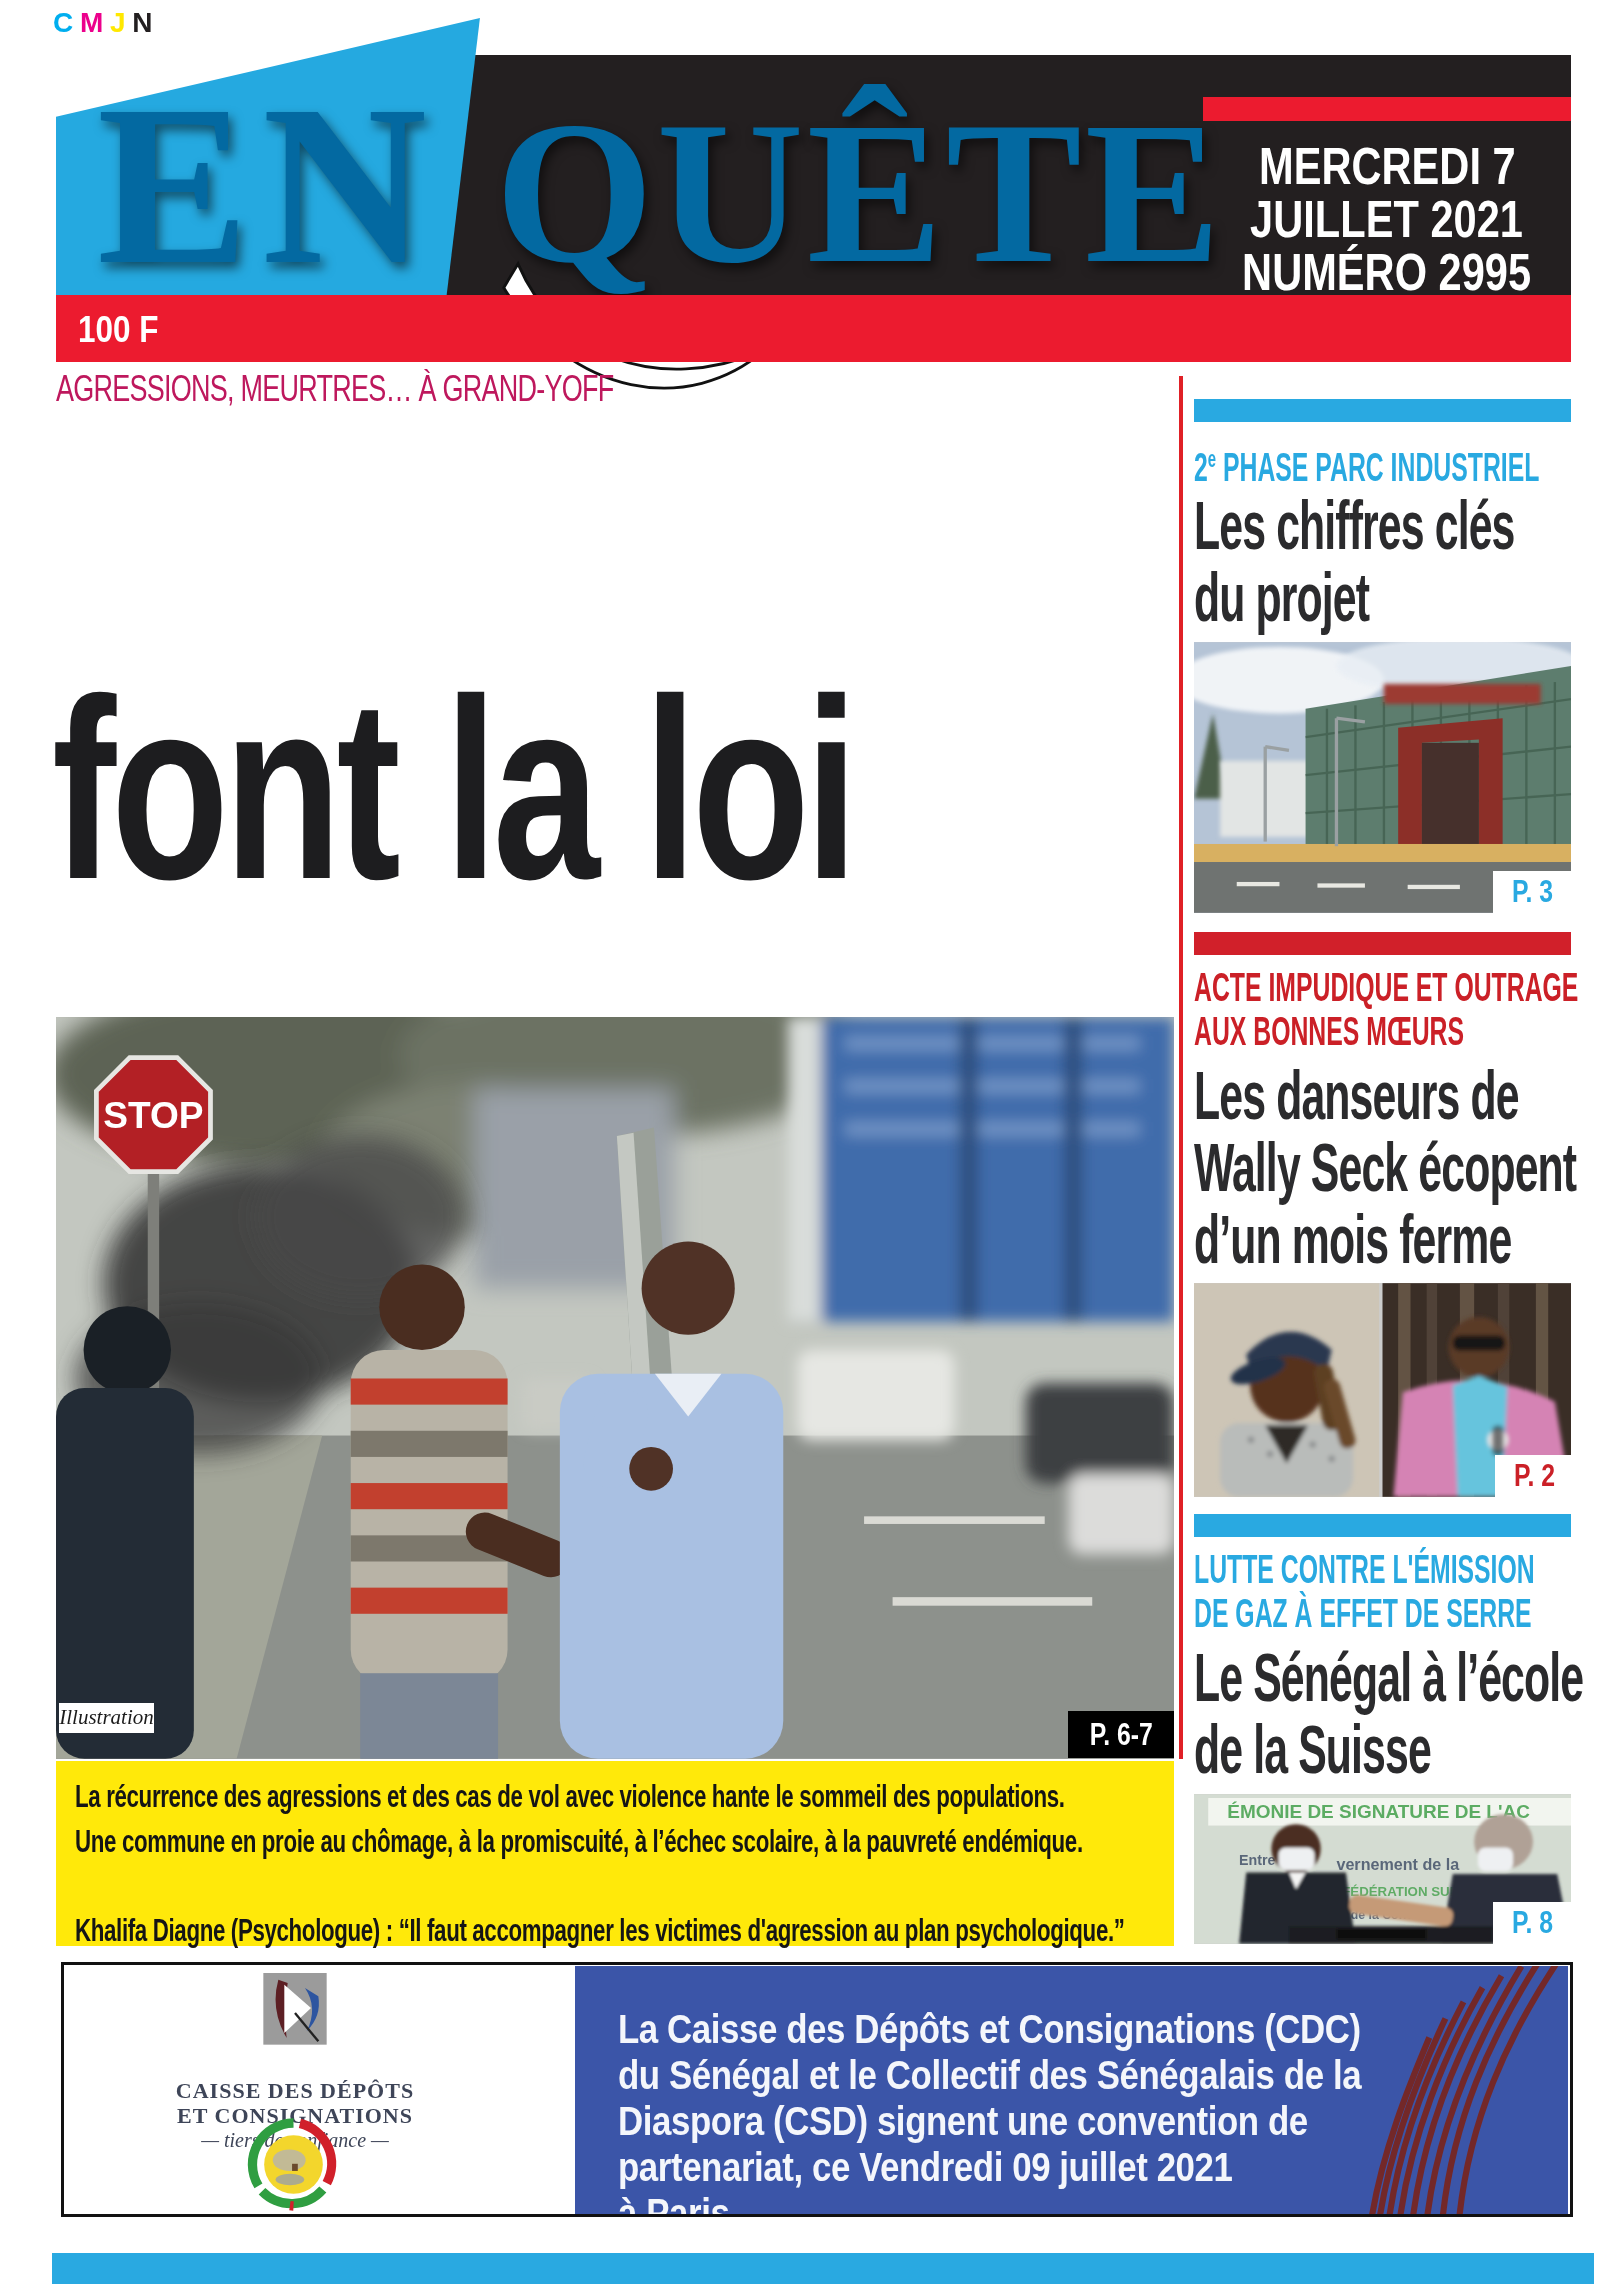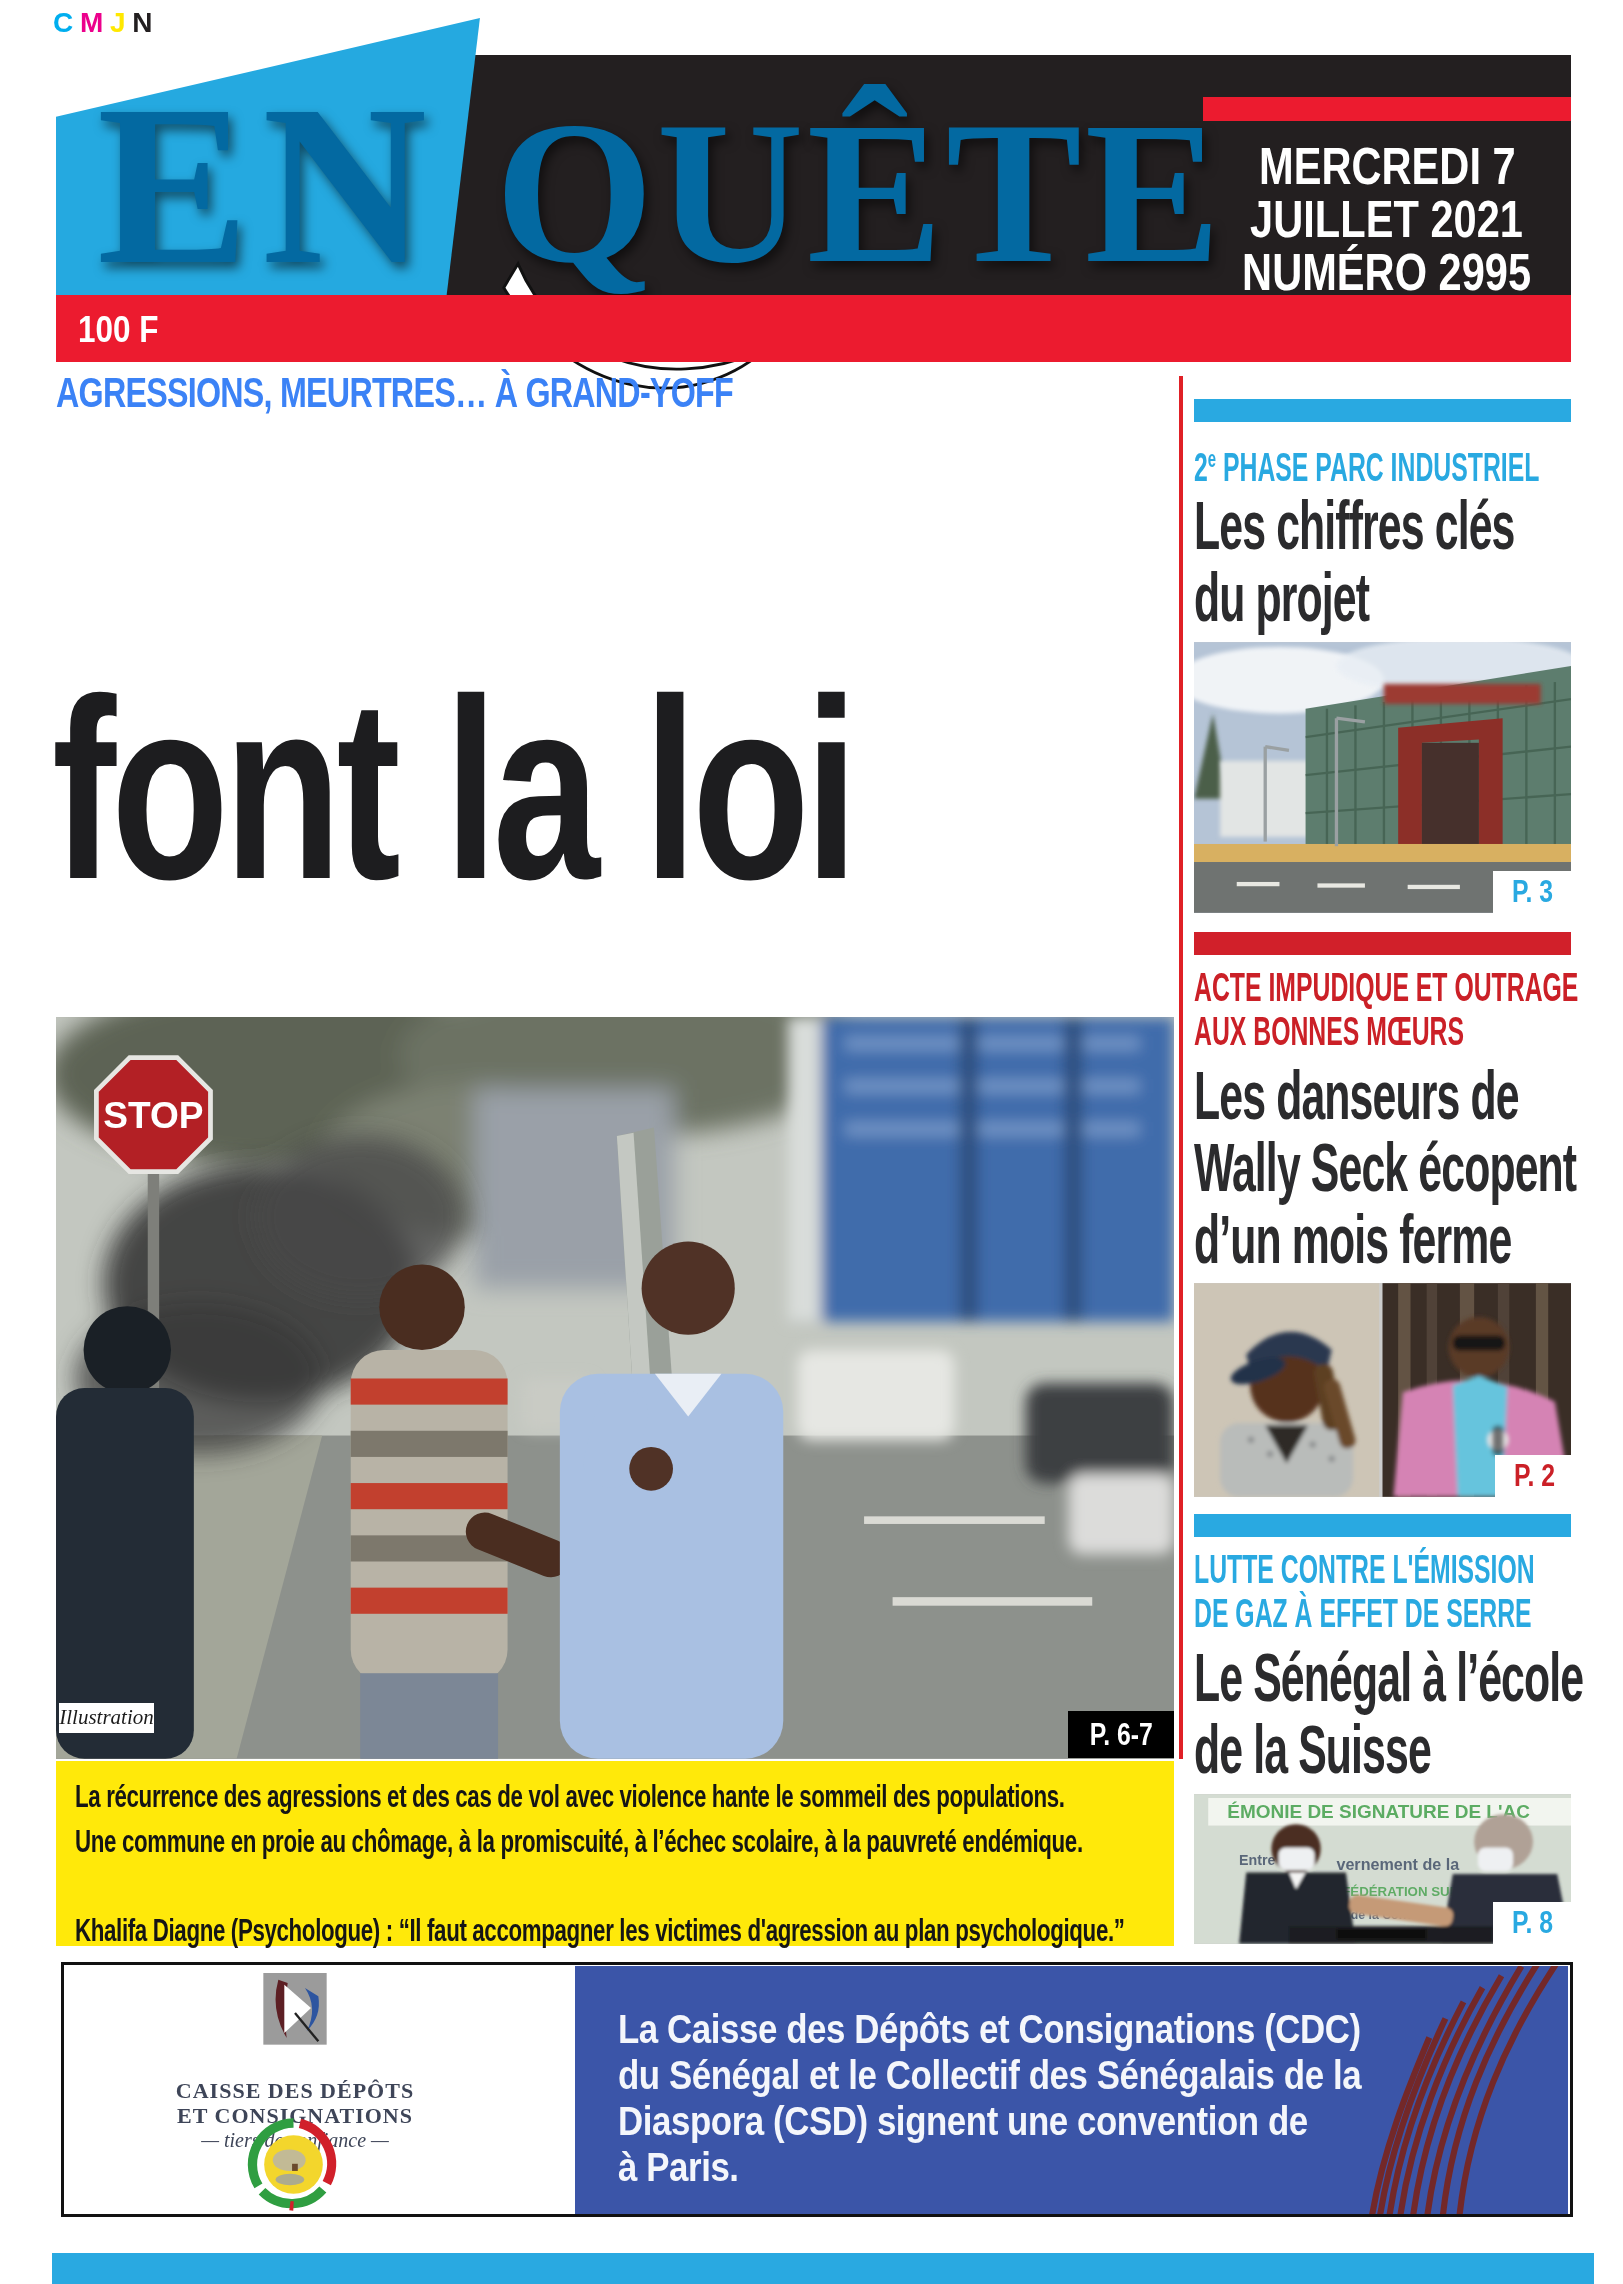--- a/index.html
+++ b/index.html
@@ -25,21 +25,21 @@
   .qtail{left:499px;top:259px;width:314px;height:162px;}
   .thin-red{left:1203px;top:97px;width:368px;height:24px;background:#EC1B2F;}
   .datebox{left:1203px;top:140px;width:368px;text-align:center;color:#fff;font-weight:bold;}
   .dateline{font-size:52px;line-height:53px;}
   .dateline .cond{transform:scaleX(0.8);transform-origin:50% 50%;}
   .red-band{left:56px;top:295px;width:1515px;height:67px;background:#EC1B2F;}
   .price{left:78px;top:309px;color:#fff;font-size:37px;font-weight:bold;}
   .price .cond{transform:scaleX(0.85);}
 
   
-  .kicker-main{left:56px;top:368px;color:#3b82f6;font-size:43px;font-weight:bold;}
+  .kicker-main{left:56px;top:368px;color:#be185d;font-size:36px;font-weight:normal;}
   .kicker-main .cond{transform:scaleX(0.75);letter-spacing:-1px;}
   .headline-line{left:52px;color:#1d1d1f;font-size:257px;font-weight:bold;line-height:1;}
   .headline-line .cond{transform:scaleX(0.75);letter-spacing:-6.7px;}
   .hl1{top:400px;}
   .hl2{top:660px;}
   .divider-v{left:1179px;top:376px;width:4.3px;height:1383px;background:#E02026;}
 
   .mainphoto{left:56px;top:1017px;width:1118px;height:742px;background:#b9bdb6;overflow:hidden;}
   .illu-chip{left:59px;top:1703px;width:95px;height:29.5px;background:#ffffff;
              font-family:"Liberation Serif",serif;font-style:italic;font-size:21px;
@@ -402,20 +402,21 @@
         <path d="M 380 45 C 300 185, 228 360, 205 540"></path>
         <path d="M 340 75 C 272 205, 205 370, 182 540"></path>
         <path d="M 302 110 C 248 225, 185 380, 162 540"></path>
         <path d="M 268 150 C 226 250, 168 390, 145 540"></path>
       </g>
     </svg>
     <div class="ad-text">
       <div><span class="cond">La Caisse des Dépôts et Consignations (CDC)</span></div>
       <div><span class="cond">du Sénégal et le Collectif des Sénégalais de la</span></div>
       <div><span class="cond">Diaspora (CSD) signent une convention de</span></div>
+      <div><span class="cond">partenariat, ce Vendredi 09 juillet 2021</span></div>
       <div><span class="cond">à Paris.</span></div>
     </div>
   </div>
 
   <div class="abs bottom-cyan"></div>
 
 </div>
 
 
 </body></html>

